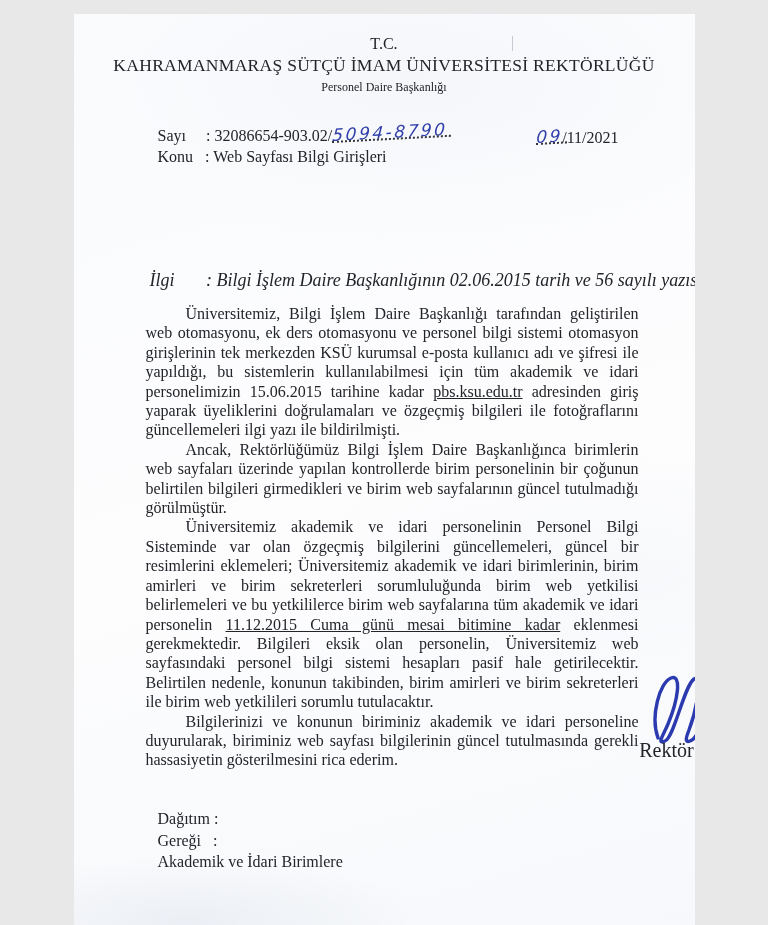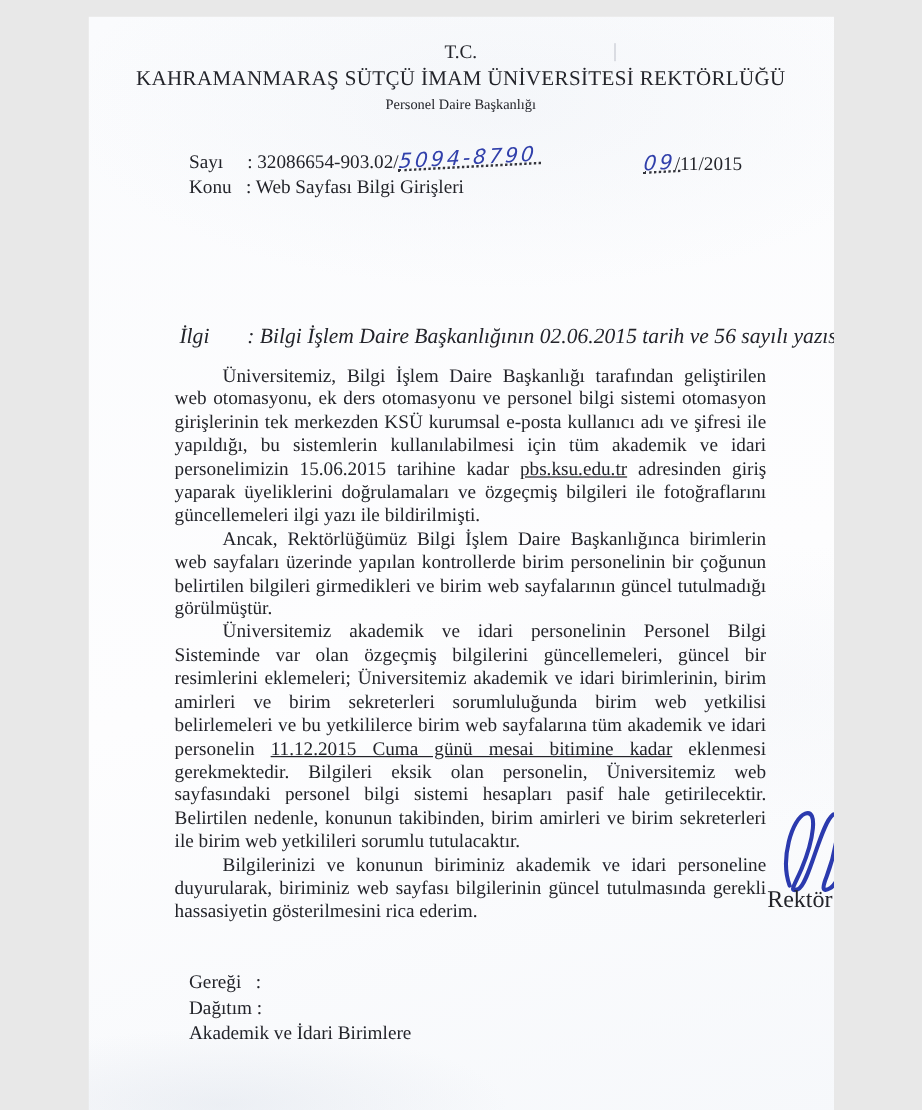--- a/index.html
+++ b/index.html
@@ -93,21 +93,21 @@
     <div class="tc">T.C.</div>
     <div class="uni">KAHRAMANMARAŞ  SÜTÇÜ İMAM ÜNİVERSİTESİ REKTÖRLÜĞÜ</div>
     <div class="dept">Personel Daire Başkanlığı</div>
   </header>
 
   <div class="scan-vline"></div>
 
   <div class="meta">
     <div class="meta-line"><span>Sayı     : 32086654-903.02/</span><span class="handwritten sayi-hand"><span>5094-8790</span><span class="dotline"></span></span></div>
     <div class="meta-line"><span>Konu   : Web Sayfası Bilgi Girişleri</span></div>
-    <div class="meta-date"><span class="handwritten date-hand"><span>09</span><span class="dotline"></span></span><span>/11/2015</span></div>
+    <div class="meta-date"><span class="handwritten date-hand"><span>09</span><span class="dotline"></span></span><span>/11/2021</span></div>
   </div>
 
   <div class="ilgi">İlgi       : Bilgi İşlem Daire Başkanlığının 02.06.2015 tarih ve 56 sayılı yazısı.</div>
 
   <div class="body-text">
     <p><span>Üniversitemiz, Bilgi İşlem Daire Başkanlığı tarafından geliştirilen web otomasyonu, ek ders otomasyonu ve personel bilgi sistemi otomasyon girişlerinin tek merkezden KSÜ kurumsal e-posta kullanıcı adı ve şifresi ile yapıldığı, bu sistemlerin kullanılabilmesi için tüm akademik ve idari personelimizin 15.06.2015 tarihine kadar </span><span class="bold-underline">pbs.ksu.edu.tr</span><span> adresinden giriş yaparak üyeliklerini doğrulamaları ve özgeçmiş bilgileri ile fotoğraflarını güncellemeleri ilgi yazı ile bildirilmişti.</span></p>
     <p>Ancak, Rektörlüğümüz Bilgi İşlem Daire Başkanlığınca birimlerin web sayfaları üzerinde yapılan kontrollerde birim personelinin bir çoğunun belirtilen bilgileri girmedikleri ve birim web sayfalarının güncel tutulmadığı görülmüştür.</p>
     <p><span>Üniversitemiz akademik ve idari personelinin Personel Bilgi Sisteminde var olan özgeçmiş bilgilerini güncellemeleri, güncel bir resimlerini eklemeleri; Üniversitemiz akademik ve idari birimlerinin, birim amirleri ve birim sekreterleri sorumluluğunda birim web yetkilisi belirlemeleri ve bu yetkililerce birim web sayfalarına tüm akademik ve idari personelin </span><span class="bold-underline">11.12.2015 Cuma günü mesai bitimine kadar</span><span> eklenmesi gerekmektedir. Bilgileri eksik olan personelin, Üniversitemiz web sayfasındaki personel bilgi sistemi hesapları pasif hale getirilecektir. Belirtilen nedenle, konunun takibinden, birim amirleri ve birim sekreterleri ile birim web yetkilileri sorumlu tutulacaktır.</span></p>
     <p>Bilgilerinizi ve konunun biriminiz akademik ve idari personeline duyurularak, biriminiz web sayfası bilgilerinin güncel tutulmasında gerekli hassasiyetin gösterilmesini rica ederim.</p>
   </div>
@@ -118,21 +118,21 @@
                C 36 66 46 14 56 7 C 64 2 60 34 51 58 C 47 68 47 72 54 68
                C 61 64 64 46 70 48 C 75 50 66 68 74 67 C 81 66 82 53 88 55
                C 93 57 88 66 95 65 C 102 64 103 56 109 58 C 114 60 112 65 119 63
                C 125 61 130 57 136 56" fill="none" stroke="#2b3aae" stroke-width="3.4" stroke-linecap="round"></path>
       <path d="M141 46 C 143 43 145 41 147 40" fill="none" stroke="#2b3aae" stroke-width="3" stroke-linecap="round"></path>
     </svg>
     <div class="sig-title">Rektör</div>
   </div>
 
   <div class="distribution">
+    <div>Dağıtım :</div>
     <div>Gereği   :</div>
-    <div>Dağıtım :</div>
     <div>Akademik ve İdari Birimlere</div>
   </div>
 
   <div class="scan-corner-mark"></div>
   <div class="scan-edge"></div>
 
 </div>
 
 </body></html>

